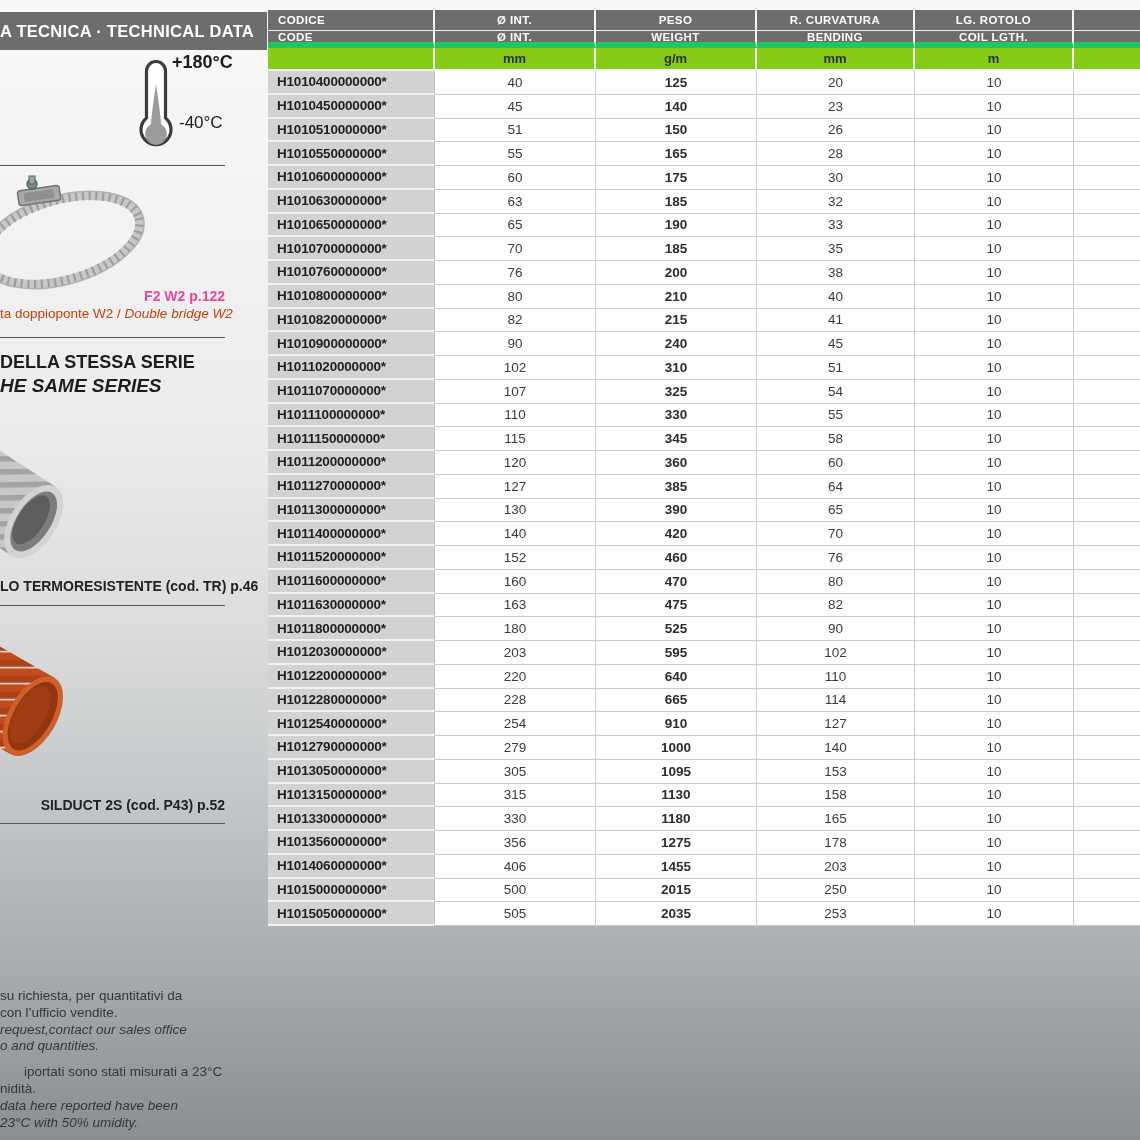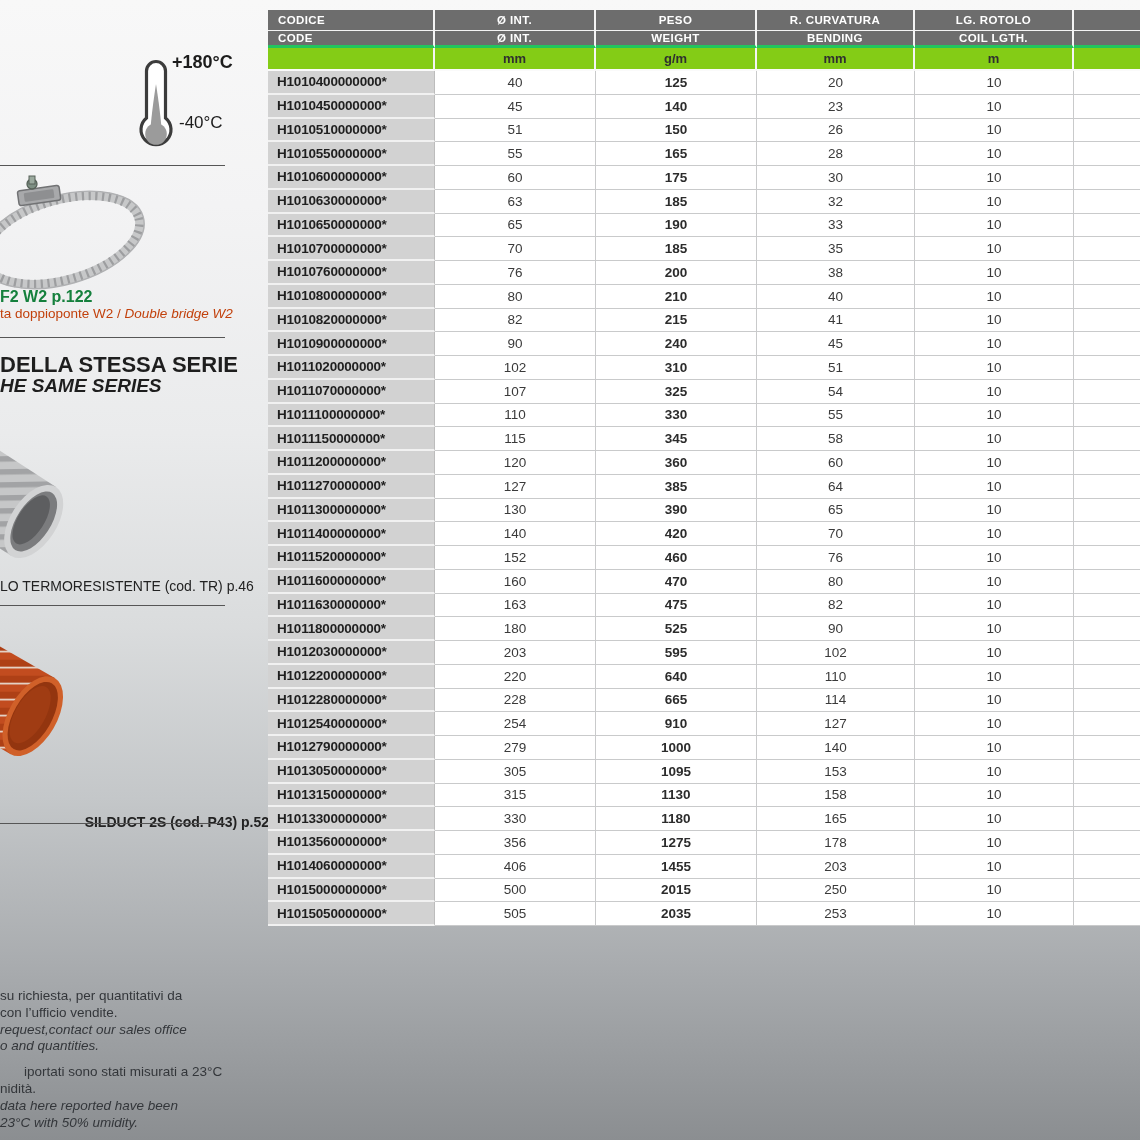--- a/index.html
+++ b/index.html
@@ -14,59 +14,62 @@
     position:absolute;left:0;top:12px;width:267px;height:38px;background:#6d6d6d;
     color:#fff;display:flex;align-items:center;justify-content:flex-end;
     padding-right:13px;box-sizing:border-box;font-weight:bold;font-size:16.5px;letter-spacing:.3px;white-space:nowrap;
   }
   .thermo-svg{position:absolute;left:138px;top:58px;width:36px;height:96px;}
   .temp-max{position:absolute;left:172px;top:52px;font-weight:bold;font-size:18px;color:#1c1c1c;}
   .temp-min{position:absolute;left:179px;top:113px;font-weight:normal;font-size:17px;color:#1c1c1c;}
   .hr{position:absolute;left:0;width:225px;border-top:1.6px solid #565656;}
   .hr1{top:165px}.hr2{top:337px}.hr3{top:605px}.hr4{top:823px}
   .clamp-svg{position:absolute;left:-12px;top:172px;width:175px;height:120px;}
-  .acc-ref{position:absolute;left:0;top:288px;width:225px;font-weight:bold;font-size:16px;color:#15803d;}
+  .acc-ref{position:absolute;left:0;top:288px;width:225px;text-align:right;font-weight:bold;font-size:14px;color:#ec4899;}
   .acc-cap{position:absolute;left:0;top:306px;width:225px;text-align:right;font-size:13.5px;color:#c2410c;white-space:nowrap;}
   .acc-cap .it{font-style:italic;}
-  .series-t1{position:absolute;left:0;top:352px;font-weight:bold;font-size:22px;color:#1e1e1e;white-space:nowrap;}
+  .series-t1{position:absolute;left:0;top:352px;font-weight:bold;font-size:18px;color:#1e1e1e;white-space:nowrap;}
   .series-t2{position:absolute;left:0;top:375px;font-weight:bold;font-style:italic;font-size:19px;color:#1e1e1e;white-space:nowrap;}
   .hose-gray-svg{position:absolute;left:-62px;top:446px;width:152px;height:132px;}
-  .cap-tr{position:absolute;left:0;top:578px;width:225px;text-align:right;font-weight:normal;font-size:14px;color:#222;white-space:nowrap;}
+  .cap-tr{position:absolute;left:0;top:578px;width:225px;text-align:right;font-weight:bold;font-size:14px;color:#222;white-space:nowrap;}
   .hose-orange-svg{position:absolute;left:-62px;top:638px;width:150px;height:142px;}
-  .cap-sil{position:absolute;left:0;top:814px;width:225px;text-align:right;font-weight:bold;font-size:14px;color:#222;padding-left:44px;}
+  .cap-sil{position:absolute;left:0;top:797px;width:225px;text-align:right;font-weight:bold;font-size:14px;color:#222;}
   .notes{position:absolute;left:0;top:988px;width:235px;font-size:13.5px;line-height:16.8px;color:#33363a;}
   .note-line.italic{font-style:italic;}
   .note-line.gap{margin-top:9px;padding-left:24px;}
   
   .datatable{position:absolute;left:268px;top:10px;width:872px;height:916px;display:flex;flex-direction:column;}
   .thr{display:grid;grid-template-columns:167px 161px 161px 158px 159px 1fr;}
   .th{background:#6d6d6d;color:#fff;font-weight:bold;font-size:11.5px;letter-spacing:.4px;
       display:flex;align-items:center;justify-content:center;border-right:2px solid #f4f4f4;box-sizing:border-box;}
   .thr .th:last-child{border-right:none;}
   .r1 .th{height:21px;border-bottom:1.6px solid #f4f4f4;}
-  .r2 .th{height:17px;border-bottom:3px solid #22c55e;}
+  .r2 .th{height:17px;border-bottom:6px solid #22c55e;}
   .th.first{justify-content:flex-start;padding-left:10px;}
   .r3 .unit{height:23px;background:#84cc16;color:#2f2f2f;font-weight:bold;font-size:13px;
       display:flex;align-items:center;justify-content:center;border-right:2px solid #f4f4f4;
       border-bottom:2px solid #fafafa;box-sizing:border-box;}
   .r3 .unit:last-child{border-right:none;}
   .tbody{flex:1;display:flex;flex-direction:column;}
   .tr{flex:1;display:grid;grid-template-columns:167px 161px 161px 158px 159px 1fr;}
   .td{background:#fff;border-right:1.3px solid #c9cacb;border-bottom:1.3px solid #c9cacb;
       display:flex;align-items:center;justify-content:center;font-size:13.5px;color:#3a3a3a;box-sizing:border-box;}
   .td.last{border-right:none;}
   .td.code{background:#d2d2d2;border-bottom:2.4px solid #f1f1f1;border-right:1.3px solid #bcbcbc;
       justify-content:flex-start;padding-left:9px;font-weight:bold;color:#1f1f1f;letter-spacing:-.2px;}
   .td.weight{font-weight:bold;color:#2c2c2c;}
 </style>
 </head>
 <body>
 
 <div class="sidebar">
 
+  <div class="header-bar">
+    <span>A TECNICA · TECHNICAL DATA</span>
+  </div>
 
   <svg class="thermo-svg" viewBox="0 0 36 96">
     <path d="M18 3.5 a9.5 9.5 0 0 1 9.5 9.5 v47 a15 15 0 1 1 -19 0 v-47 a9.5 9.5 0 0 1 9.5 -9.5 z" fill="#ffffff" stroke="#3c3c3c" stroke-width="3.2"></path>
     <circle cx="18" cy="76" r="10.8" fill="#9b9b9b"></circle>
     <path d="M18 26 c2.5 16 4.5 32 5.5 44 h-11 c1 -12 3 -28 5.5 -44 z" fill="#9b9b9b"></path>
   </svg>
   <div class="temp-max">+180°C</div>
   <div class="temp-min">-40°C</div>
 
   <div class="hr hr1"></div>

